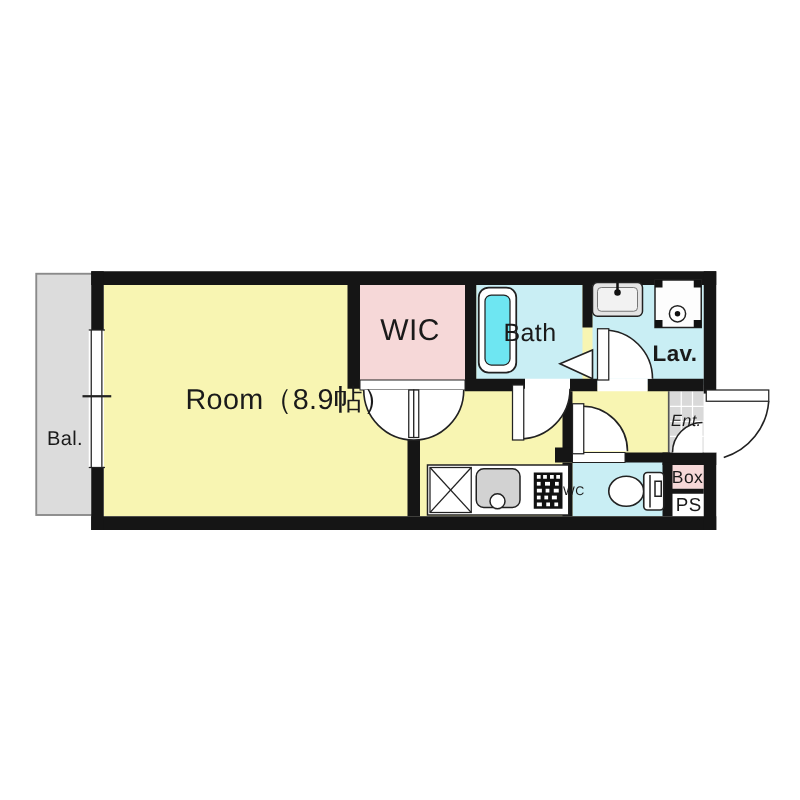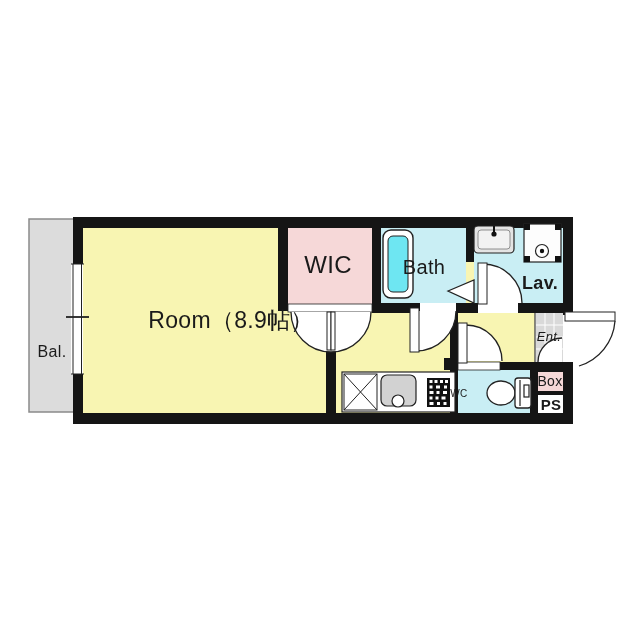--- a/index.html
+++ b/index.html
@@ -9,21 +9,21 @@
   .lbl{position:absolute;transform:translate(-50%,-50%);color:#1a1a1a;white-space:nowrap;
        line-height:1;letter-spacing:.3px;}
   .lbl-bal{left:52px;top:316px;font-size:16px;margin-top:36px;}
   .lbl-room{left:184px;top:320px;font-size:23px;margin-left:47px;}
   .lbl-wic{left:328px;top:265px;font-size:24px;}
   .lbl-bath{left:424px;top:267px;font-size:20px;}
   .lbl-lav{left:540px;top:283px;font-size:18px;font-weight:bold;}
   .lbl-ent{left:549px;top:336px;font-size:13px;font-style:italic;}
   .lbl-wc{left:459px;top:394px;font-size:10px;}
   .lbl-box{left:550px;top:381px;font-size:14px;}
-  .lbl-ps{left:551px;top:404px;font-size:15px;font-weight:bold;}
+  .lbl-ps{left:551px;top:404px;font-size:15px;}
   .f-yellow{fill:var(--c-room_yellow);}
   .f-pink{fill:var(--c-closet_pink);}
   .f-cyan{fill:var(--c-wet_cyan);}
   .f-tub{fill:var(--c-tub_cyan);}
   .f-balc{fill:var(--c-balcony_gray);stroke:#8a8a8a;stroke-width:1.5;}
   .f-tile{fill:var(--c-tile_gray);}
   .wall{fill:var(--c-wall_black);}
   .arc{fill:none;stroke:#222;stroke-width:1.3;}
   .wedge{fill:#fff;}
   .leaf{fill:#fff;stroke:#222;stroke-width:1;}

